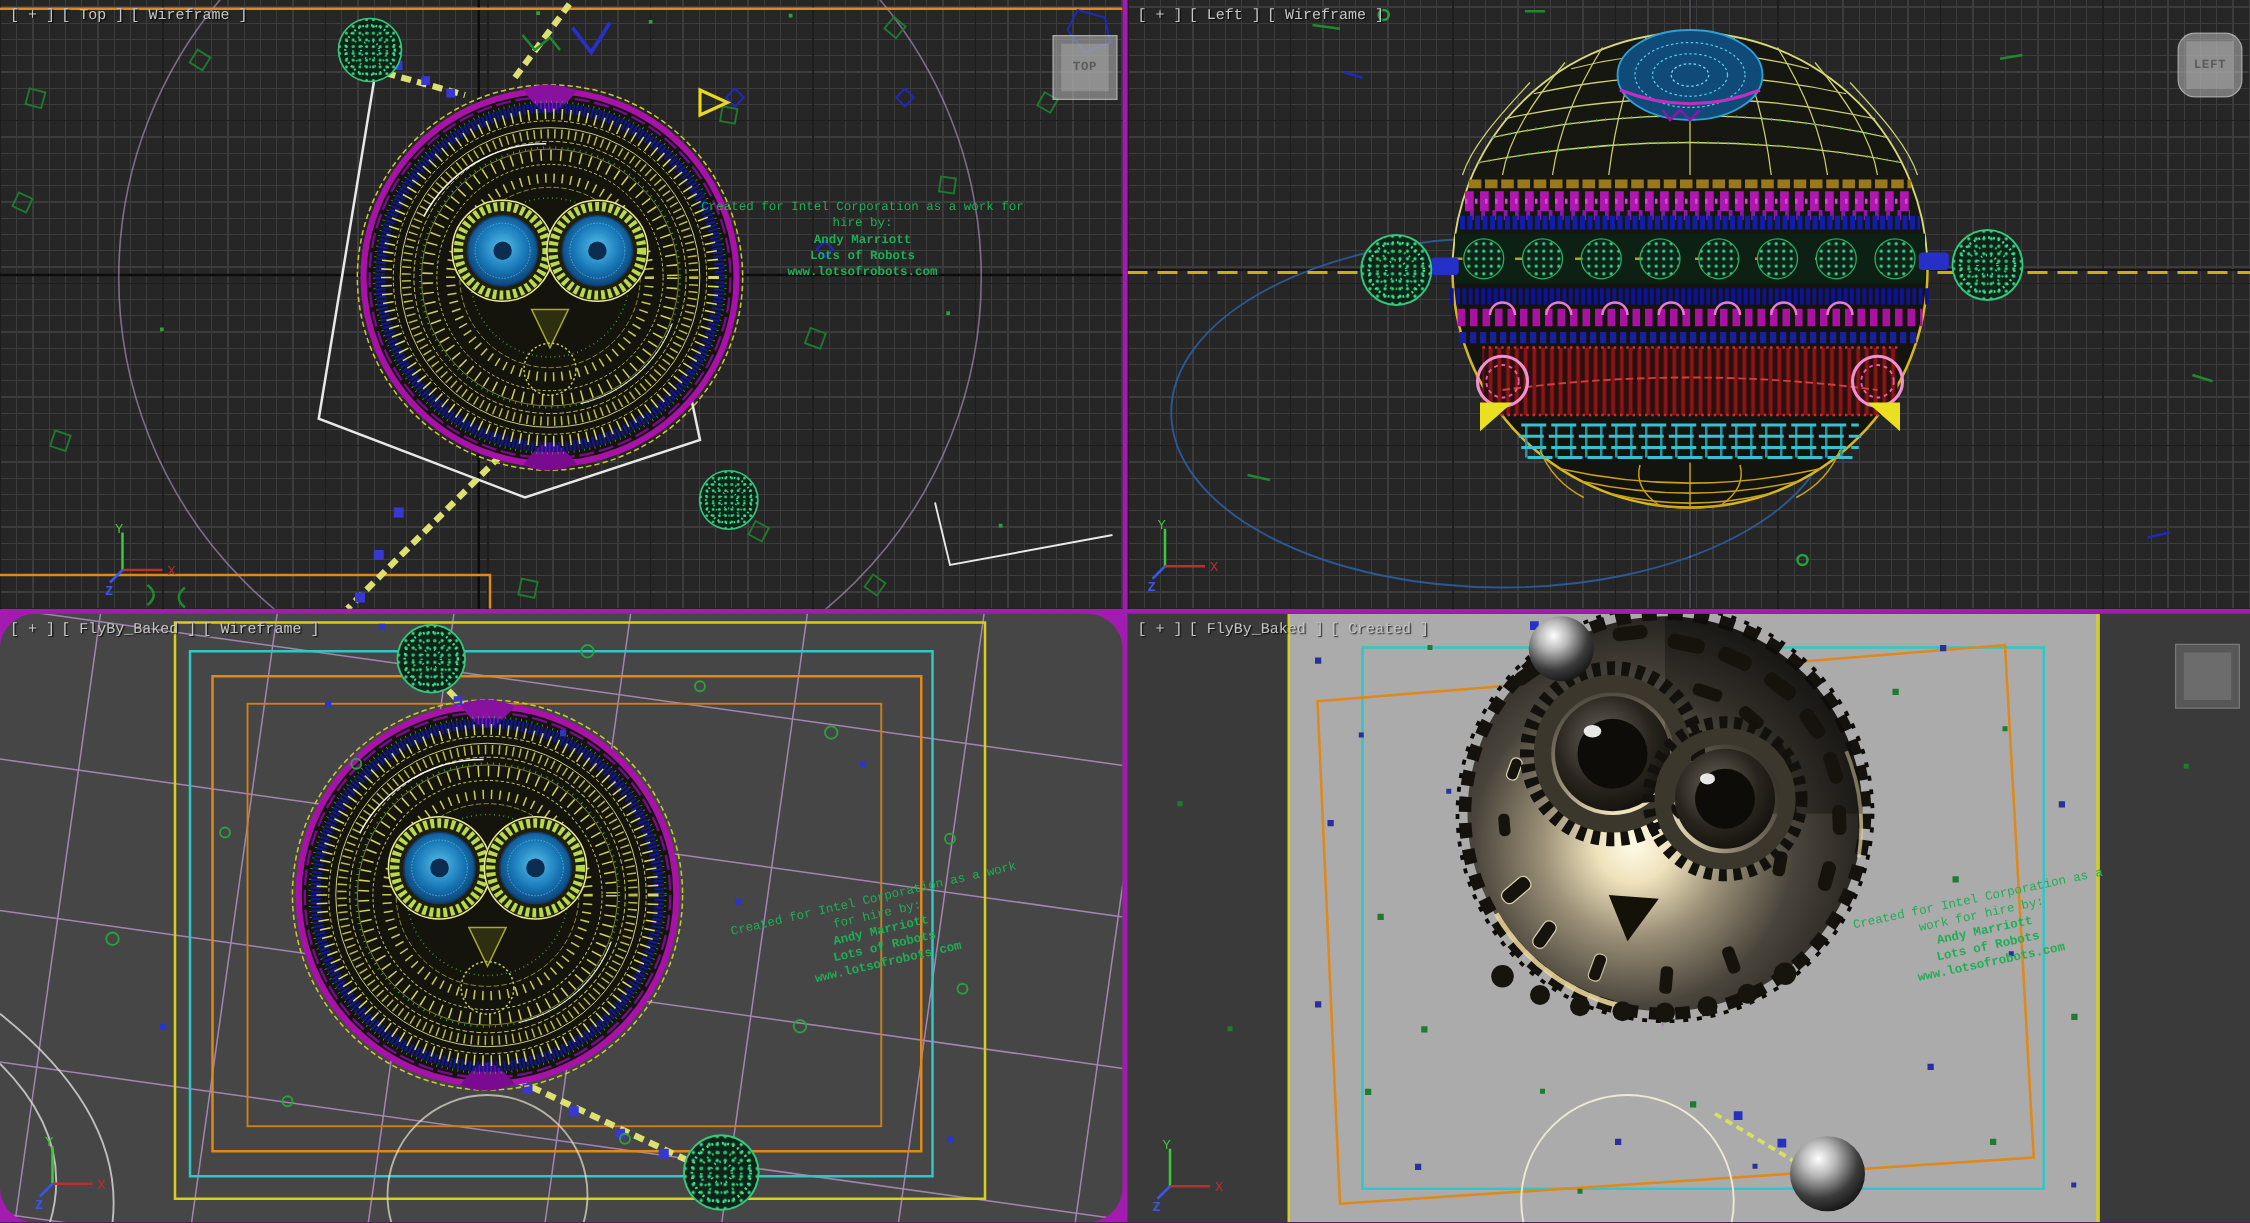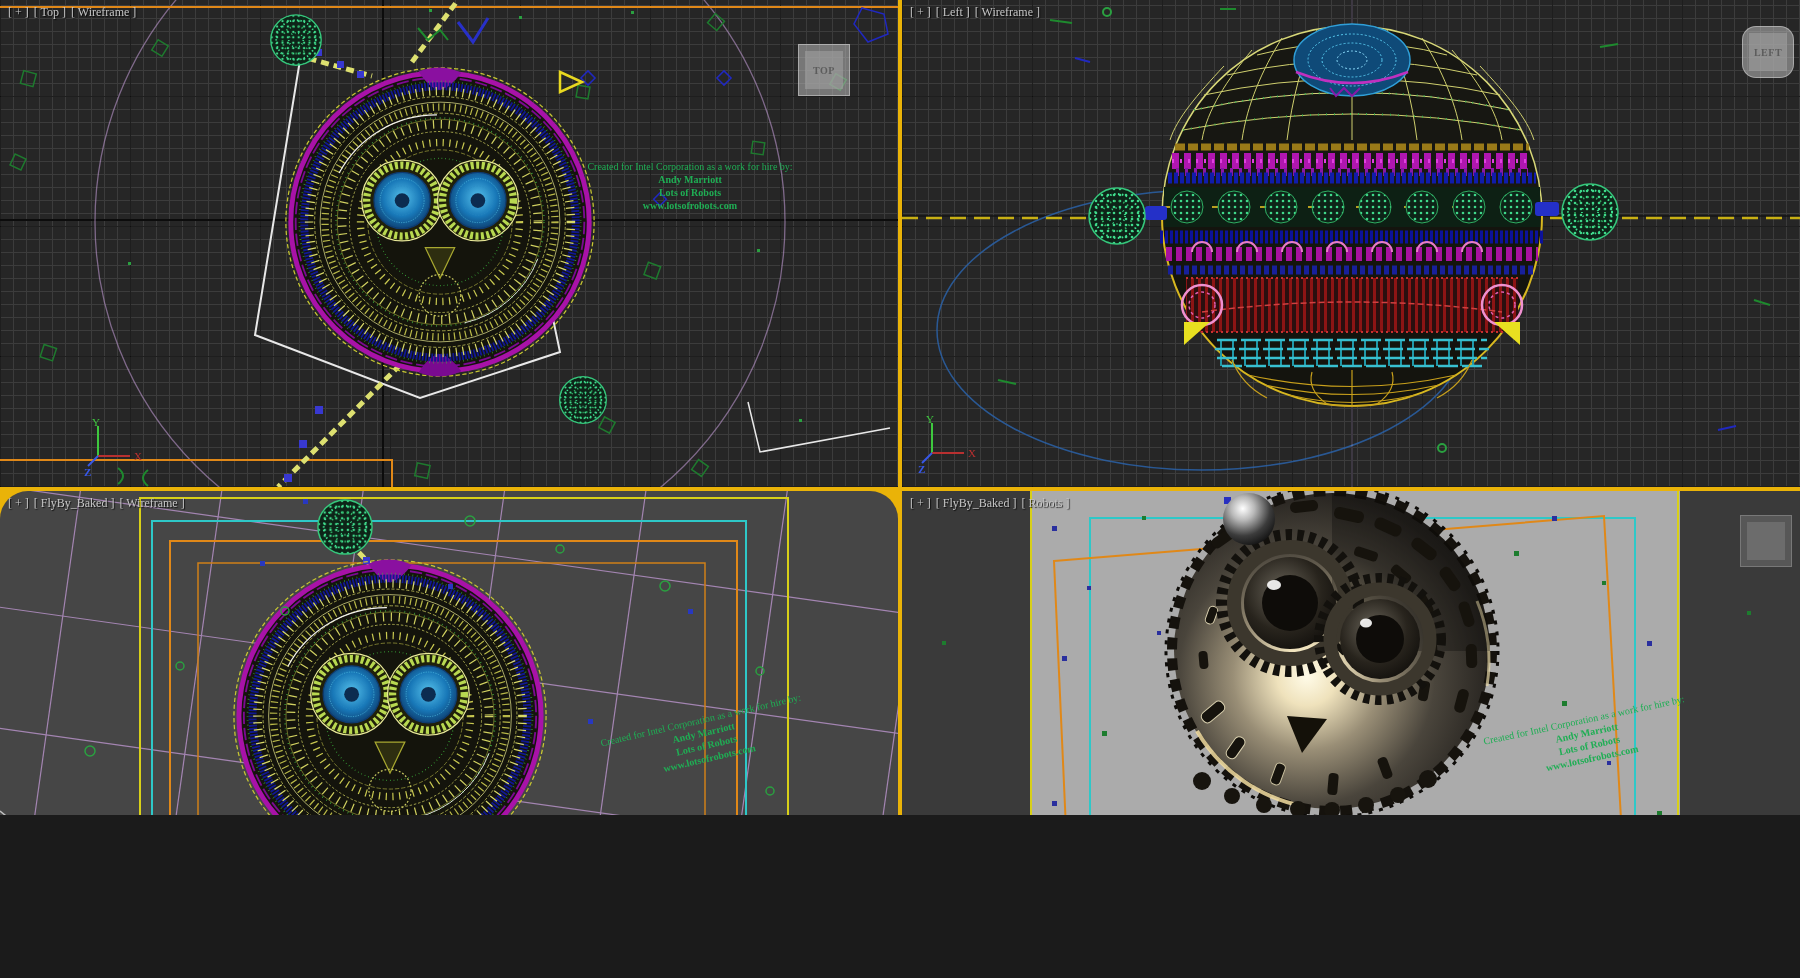--- a/index.html
+++ b/index.html
@@ -1,17 +1,17 @@
 <!DOCTYPE html>
 <html><head>
 <meta charset="utf-8">
 <style>
   html,body{margin:0;padding:0;background:#1b1b1b;}
-  .stage{position:relative;width:1800px;height:815px;background:#eab308;overflow:hidden;
-         font-family:Liberation Serif, serif;}
+  .stage{position:relative;width:1800px;height:978px;background:#a21caf;overflow:hidden;
+         font-family:Liberation Mono, monospace;}
   .vp{position:absolute;width:898px;height:487px;overflow:hidden;}
   #vp1{left:0;top:0;} #vp2{left:902px;top:0;} #vp3{left:0;top:491px;} #vp4{left:902px;top:491px;}
   .grid-bg{background-color:#262626;
     background-image:
       repeating-linear-gradient(0deg,rgba(0,0,0,.5) 0 1px,transparent 1px 130px),
       repeating-linear-gradient(90deg,rgba(0,0,0,.5) 0 1px,transparent 1px 130px),
       repeating-linear-gradient(0deg,#3c3c3c 0 1px,transparent 1px 13px),
       repeating-linear-gradient(90deg,#3c3c3c 0 1px,transparent 1px 13px);}
   .cam-wire-bg{background:#464646;border-radius:28px;}
   .cam-shaded-bg{background:#3a3a3a;}
@@ -201,21 +201,21 @@
     </svg>
     <div class="vplabel">
       <span>[ + ]</span><span>[ Top ]</span><span>[ Wireframe ]</span>
     </div>
     <div class="watermark" style="left:560px;top:160px;" color="#1fae54">
       <div class="wm1">Created for Intel Corporation as a work for hire by:</div>
       <div class="wm2">Andy Marriott</div>
       <div class="wm2">Lots of Robots</div>
       <div class="wm2">www.lotsofrobots.com</div>
     </div>
-    <div class="viewcube" style="left:798px;top:28px;margin-top:16px;">
+    <div class="viewcube" style="left:842px;top:28px;">
       <div class="face">TOP</div>
     </div>
   </div>
 
   <div class="vp grid-bg" id="vp2">
     <svg class="scene" viewBox="0 0 898 487">
       <g>
         <line x1="450" y1="0" x2="450" y2="487" stroke="#0e0e0e" stroke-width="2"></line>
         <line x1="0" y1="216" x2="898" y2="216" stroke="#141414" stroke-width="1.5"></line>
       </g>
@@ -515,21 +515,21 @@
             <circle cx="464" cy="314" r="8"></circle>
           <circle cx="496" cy="304" r="8"></circle>
             <circle cx="526" cy="288" r="9"></circle>
         </g>
       </g>
       <circle cx="347" cy="28" r="26" fill="url(#salG)"></circle>
       <circle cx="560" cy="448" r="30" fill="url(#salG)"></circle>
       <use href="#tripod" x="14" y="420" width="90" height="60"></use>
     </svg>
     <div class="vplabel">
-      <span>[ + ]</span><span>[ FlyBy_Baked ]</span><span>[ Robots ]</span>
+      <span>[ + ]</span><span>[ FlyBy_Baked ]</span><span>[ Created ]</span>
     </div>
     <div class="watermark rot12" style="left:571px;top:222px;width:230px;" color="#1fae54">
       <div class="wm1">Created for Intel Corporation as a work for hire by:</div>
       <div class="wm2">Andy Marriott</div>
       <div class="wm2">Lots of Robots</div>
       <div class="wm2">www.lotsofrobots.com</div>
     </div>
     <div class="viewcube faint" style="left:838px;top:24px;">
       <div class="face"></div>
     </div>

